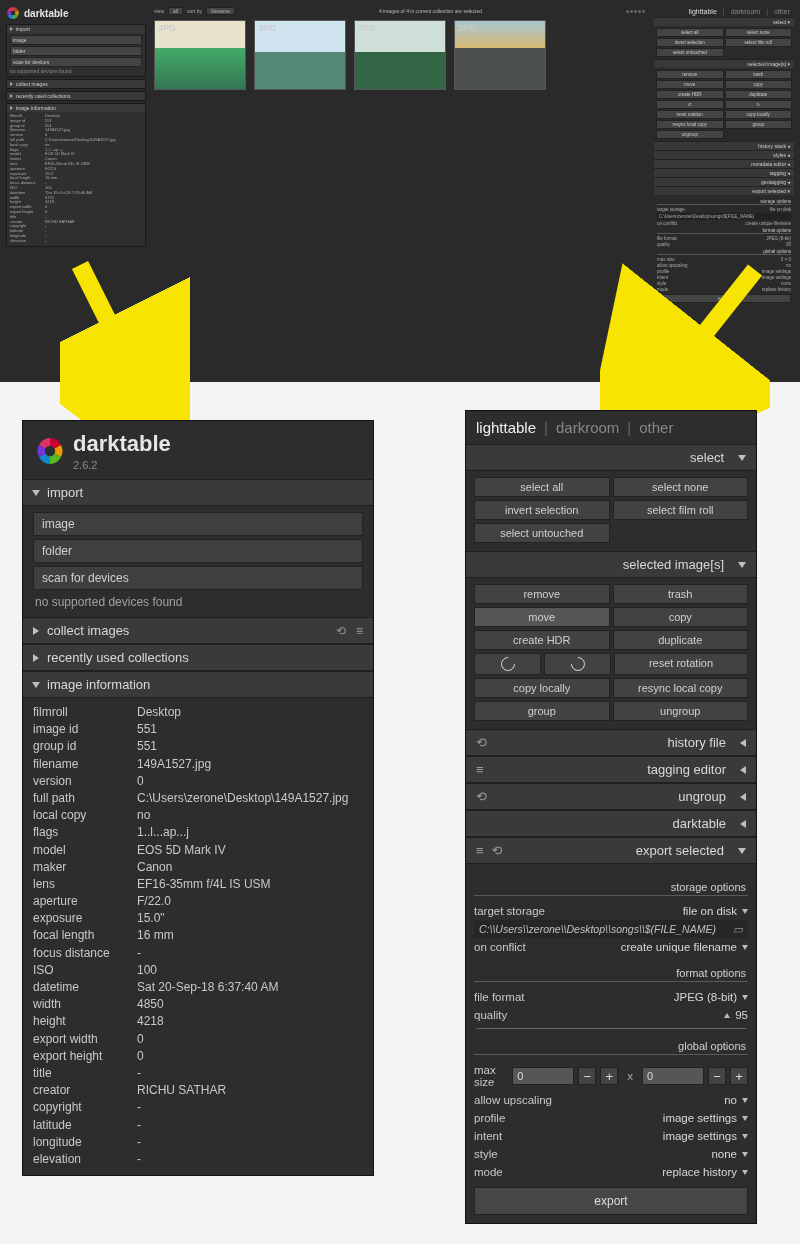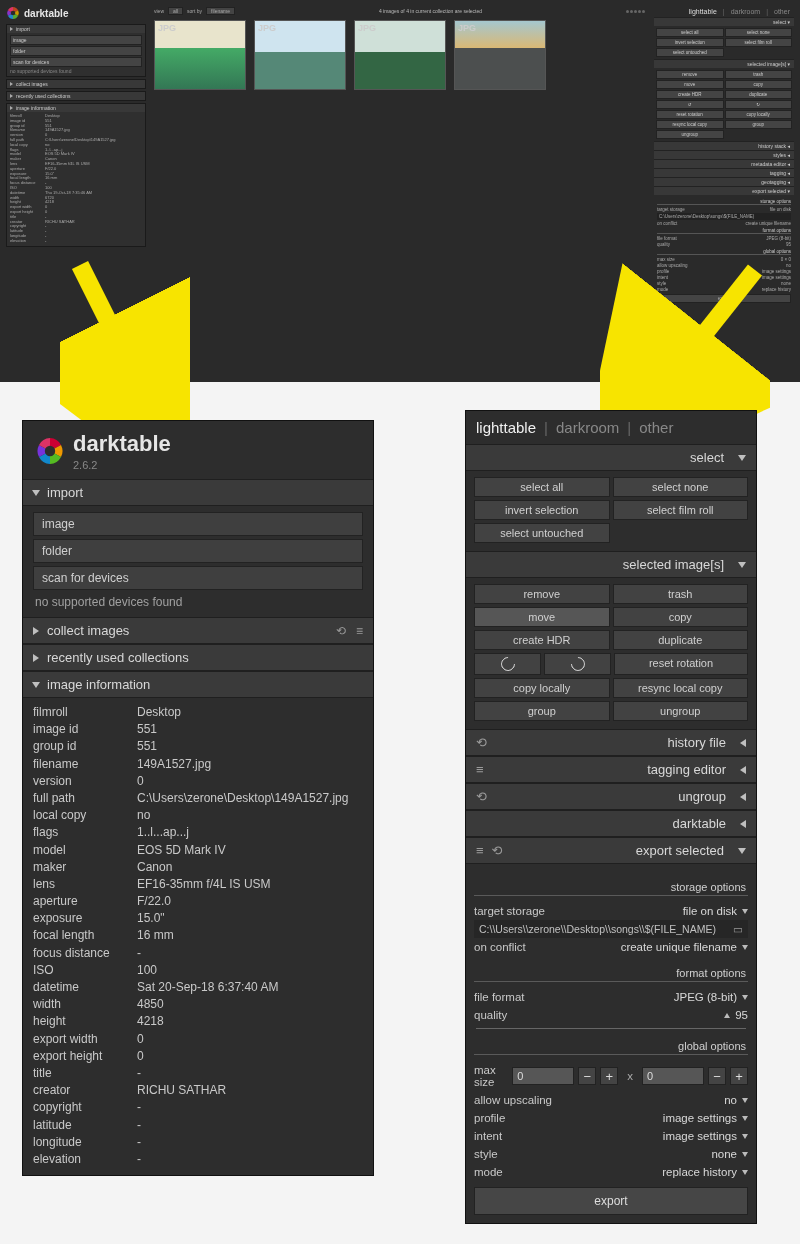--- a/index.html
+++ b/index.html
@@ -104,21 +104,21 @@
   .btn .g{ width:12px;height:12px; border:1.4px solid #ccc; border-radius:50%; border-top-color:transparent; transform:rotate(45deg);}
   .btn .g.mir{ transform: scaleX(-1) rotate(45deg);}
   .sec-sub {
     text-align:right; color:#d0d0d0; font-size:11px; padding:3px 2px 2px;
     border-bottom:1px solid #5a5a5a; margin:8px 0 6px;
   }
   .form-row { display:flex; justify-content:space-between; align-items:center; font-size:11.5px; padding:3px 0;}
   .form-row .val { color:#d8d8d8; display:flex; align-items:center; gap:5px;}
   .tri-s { display:inline-block;width:0;height:0;border-left:3px solid transparent;border-right:3px solid transparent;border-top:5px solid #bbb;}
   .tri-u { display:inline-block;width:0;height:0;border-left:3px solid transparent;border-right:3px solid transparent;border-bottom:5px solid #bbb;}
-  .pathbox { background:#262626; padding:3px 5px; font-size:10.5px; color:#c0c0c0; display:flex; align-items:center;}
+  .pathbox { background:#262626; padding:3px 5px; font-size:10.5px; color:#c0c0c0; display:flex; align-items:center;font-style:italic;}
   .pathbox .ic { margin-left:auto; color:#999;}
   .slider-line { height:1px; background:#666; position:relative; margin:4px 2px 8px; }
   .spin { display:flex; align-items:center; gap:4px;}
   .spin .box { background:#565656; border:1px solid #222; width:52px; height:16px; display:flex; align-items:center; padding:0 4px; font-size:11px; color:#ddd;}
   .spin .sb { background:#444; border:1px solid #222; width:16px; height:16px; display:flex; align-items:center; justify-content:center; color:#ddd; font-size:13px; line-height:1;}
   .x { color:#aaa; padding:0 4px;}
   .export-btn { background:#464646; border:1px solid #222; text-align:center; padding:6px; margin-top:6px; font-size:12px; color:#ddd;}
 </style>
 </head>
 <body>

